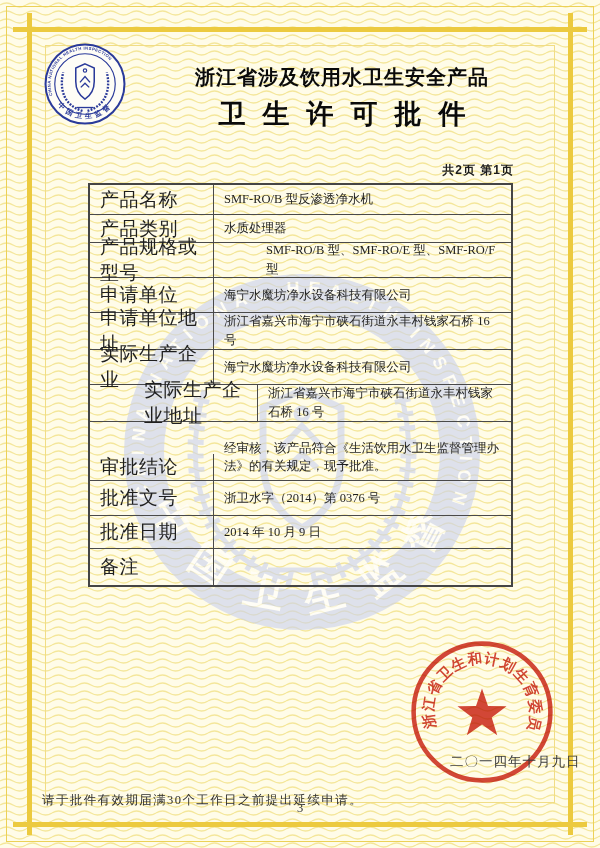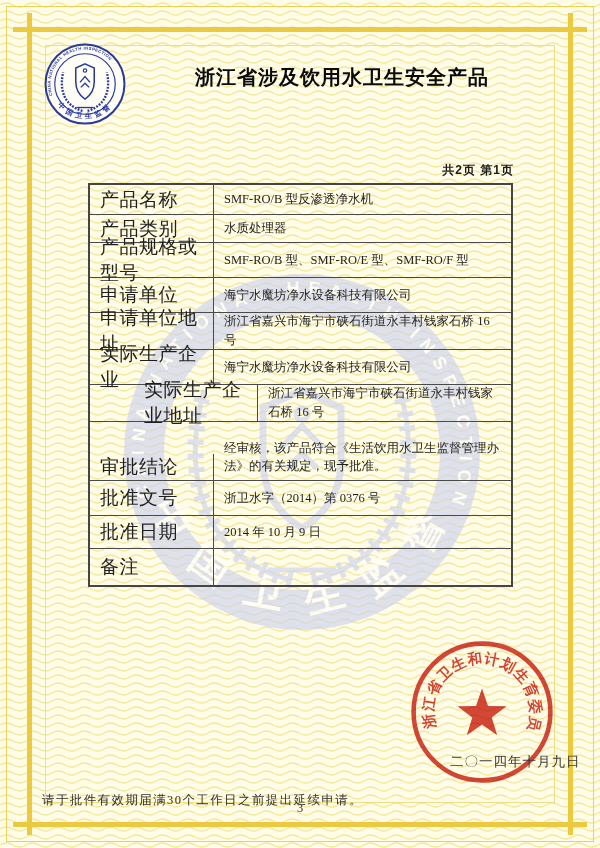--- a/index.html
+++ b/index.html
@@ -40,21 +40,21 @@
 
   
   .doc-table {
     position:absolute; left:88px; top:183px; width:425px; z-index:2;
     border:2px solid #454545;
   }
   .t-row { display:flex; }
   .t-row + .t-row { border-top:1.5px solid #4a4a4a; }
   .t-row:nth-child(1)  { height:29px; }
   .t-row:nth-child(2)  { height:28px; }
-  .t-row:nth-child(3)  { height:35px; }
+  .t-row:nth-child(3)  { height:35px;gap:42px; }
   .t-row:nth-child(4)  { height:35px; }
   .t-row:nth-child(5)  { height:37px; }
   .t-row:nth-child(6)  { height:35px; }
   .t-row:nth-child(7)  { height:37px;padding-left:44px; }
   .t-row:nth-child(8)  { height:59px;align-items:flex-end; }
   .t-row:nth-child(9)  { height:35px; }
   .t-row:nth-child(10) { height:33px; }
   .t-row:nth-child(11) { height:37px; }
   .t-row:nth-child(12) { height:100px; }
   .cl {
@@ -123,20 +123,21 @@
     </g>
     <g stroke="#2a3a9a" fill="none">
       <path d="M 50 26 L 61 31 L 61 47 C 61 57 56 64 50 68 C 44 64 39 57 39 47 L 39 31 Z" stroke-width="1.8"></path>
       <path d="M 44 48 L 50 41 L 56 48 M 45 54 L 50 49 L 55 54" stroke-width="1.6"></path>
       <circle cx="50" cy="34" r="2" stroke-width="1.4"></circle>
     </g>
   </svg>
 
   <div class="titles">
     <div class="title-1">浙江省涉及饮用水卫生安全产品</div>
+    <div class="title-2">卫生许可批件</div>
   </div>
   <div class="pagination">共2页 第1页</div>
 
   <svg class="watermark" viewBox="-200 -200 400 400" aria-hidden="true">
     <circle r="158" fill="none" stroke="#cbd2ee" stroke-width="40"></circle>
     <defs>
       <path id="wmTop" d="M -148.5 54 A 158 158 0 1 1 148.5 54"></path>
       <path id="wmBot" d="M -152.6 40.9 A 158 158 0 0 0 152.6 40.9"></path>
     </defs>
     <text fill="#ffffff" font-size="18" font-weight="bold" letter-spacing="8" font-family="Liberation Sans, DejaVu Sans, sans-serif">

